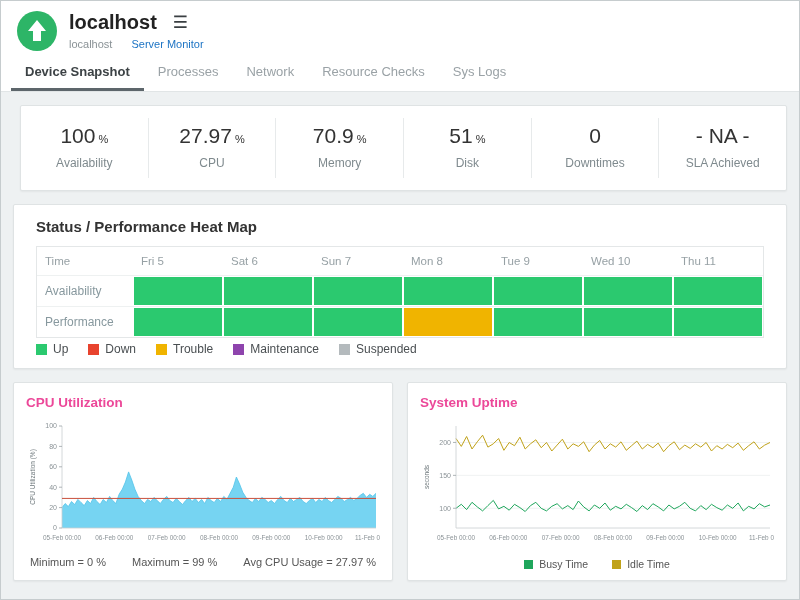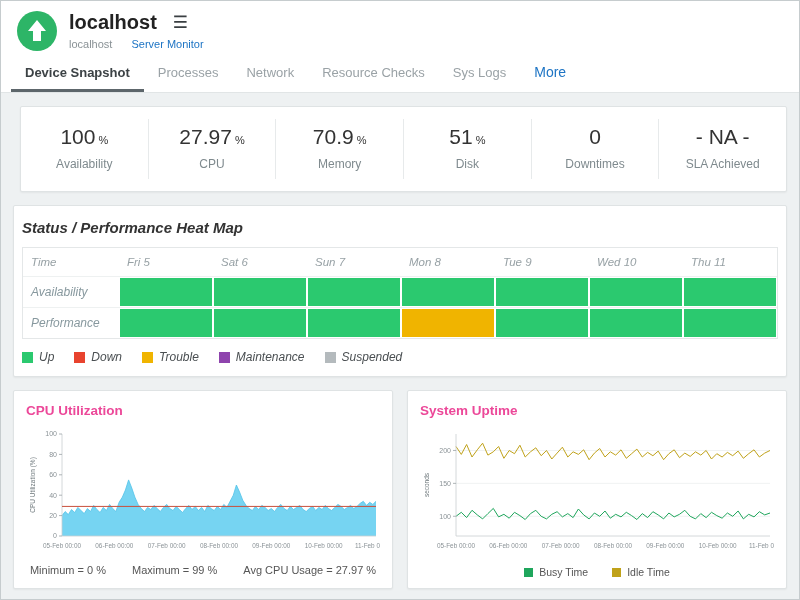--- a/index.html
+++ b/index.html
@@ -27,29 +27,29 @@
 
   
   .stats-card { display:flex; padding:12px 0; margin-bottom:13px;margin-left:7px; }
   .stat { flex:1; text-align:center; padding:6px 0 8px; border-right:1px solid #e7eaeb; }
   .stat:last-child { border-right:none; }
   .stat-value { font-size:21px; color:#333; }
   .stat-unit { font-size:11px; color:#333; margin-left:3px; }
   .stat-label { font-size:12px; color:#7f8a8e; margin-top:8px; }
 
   
-  .heatmap-card { padding:13px 8px 12px; margin-bottom:13px;font-style:italic; }
+  .heatmap-card { padding:13px 22px 12px; margin-bottom:13px; }
   .heatmap-title { font-size:15px; font-weight:700; color:#333; margin-bottom:11px; }
   .heat-table { border:1px solid #e4e7e8; }
   .heat-header, .heat-row { display:grid; grid-template-columns:96px repeat(7,1fr); }
   .heat-header div { font-size:11.5px; color:#97a1a5; padding:8px 8px; }
   .heat-row { border-top:1px solid #eef1f1; }
   .heat-label { font-size:12px; color:#87929\36 ; color:#87989e; padding:0 8px; display:flex; align-items:center; height:30px; }
   .heat-cell { margin:1px; }
-  .heat-legend { display:flex; gap:20px; margin-top:11px; align-items:center; }
+  .heat-legend { display:flex; gap:20px; margin-top:4px; align-items:center; }
   .legend-item { display:flex; align-items:center; gap:6px; font-size:12px; color:#4a4f52; }
   .legend-swatch { width:11px; height:11px; display:inline-block; }
 
   
   .charts-row { display:flex; gap:14px; }
   .chart-card { flex:1; padding:12px 12px 10px; }
   .chart-title { font-size:13.5px; font-weight:700; color:#ec4899; margin-bottom:8px; }
   .chart-svg { width:100%; height:auto; display:block; }
   .cpu-chart-footer { display:flex; justify-content:center; gap:26px; font-size:11px; color:#555; margin-top:6px; }
   .chart-legend { display:flex; justify-content:center; gap:24px; margin-top:8px; }
@@ -79,21 +79,20 @@
       </div>
     </div>
   </header>
 
   <nav class="tabs">
       <div class="tab active">Device Snapshot</div>
       <div class="tab">Processes</div>
       <div class="tab">Network</div>
       <div class="tab">Resource Checks</div>
       <div class="tab">Sys Logs</div>
-      <div class="tab more">More</div>
     </nav>
 
   <div class="body">
 
     <section class="card stats-card">
         <div class="stat">
           <div><span class="stat-value">100</span><span class="stat-unit">%</span></div>
           <div class="stat-label">Availability</div>
         </div>
         <div class="stat">

